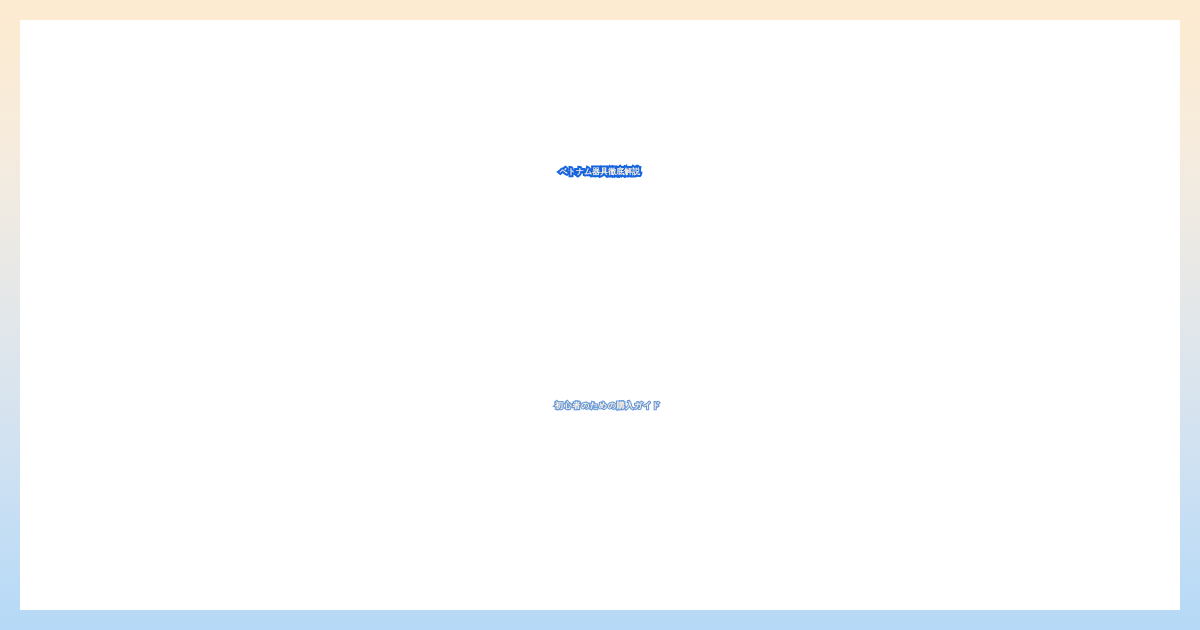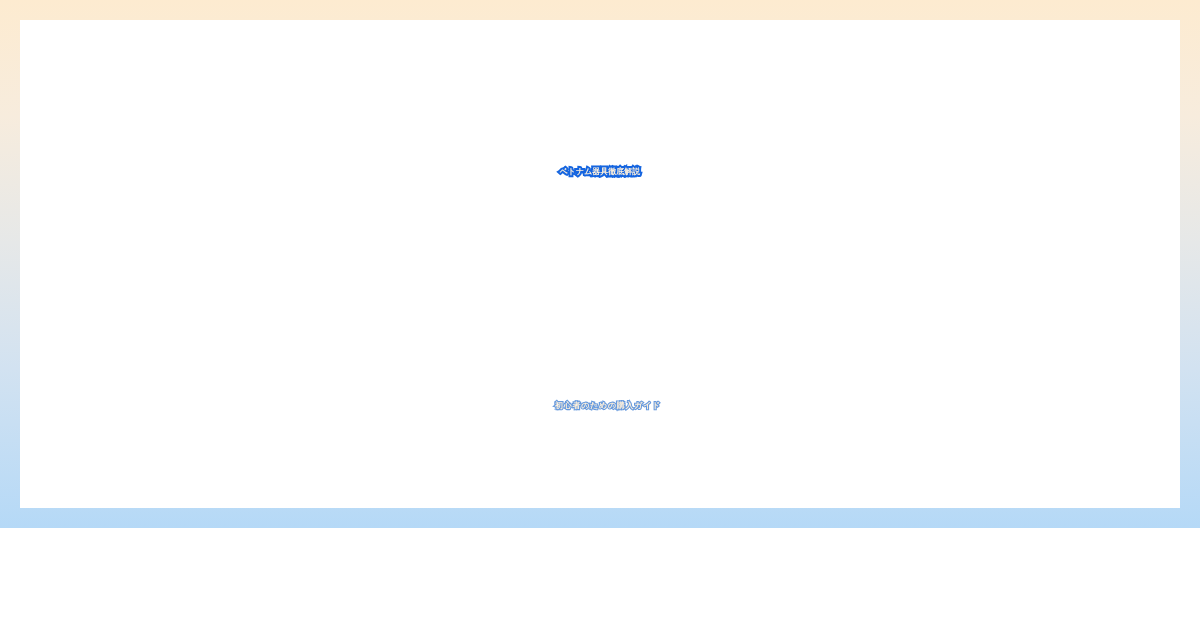--- a/index.html
+++ b/index.html
@@ -12,21 +12,21 @@
 
   body {
     font-family: "DejaVu Sans", "Liberation Sans", sans-serif;
     background: #ffffff;
   }
 
   
   #eyecatch-card {
     position: relative;
     width: 1200px;
-    height: 528px;
+    height: 630px;
     box-sizing: border-box;
     background: linear-gradient(
         to bottom,
         var(--border-top, #fdebd0) 0%,
         #f7ecdd 22%,
         #e6e8e8 46%,
         #d2e2f1 70%,
         var(--border-bottom, #b5d9f7) 100%);
     padding: 20px;
     overflow: hidden;

